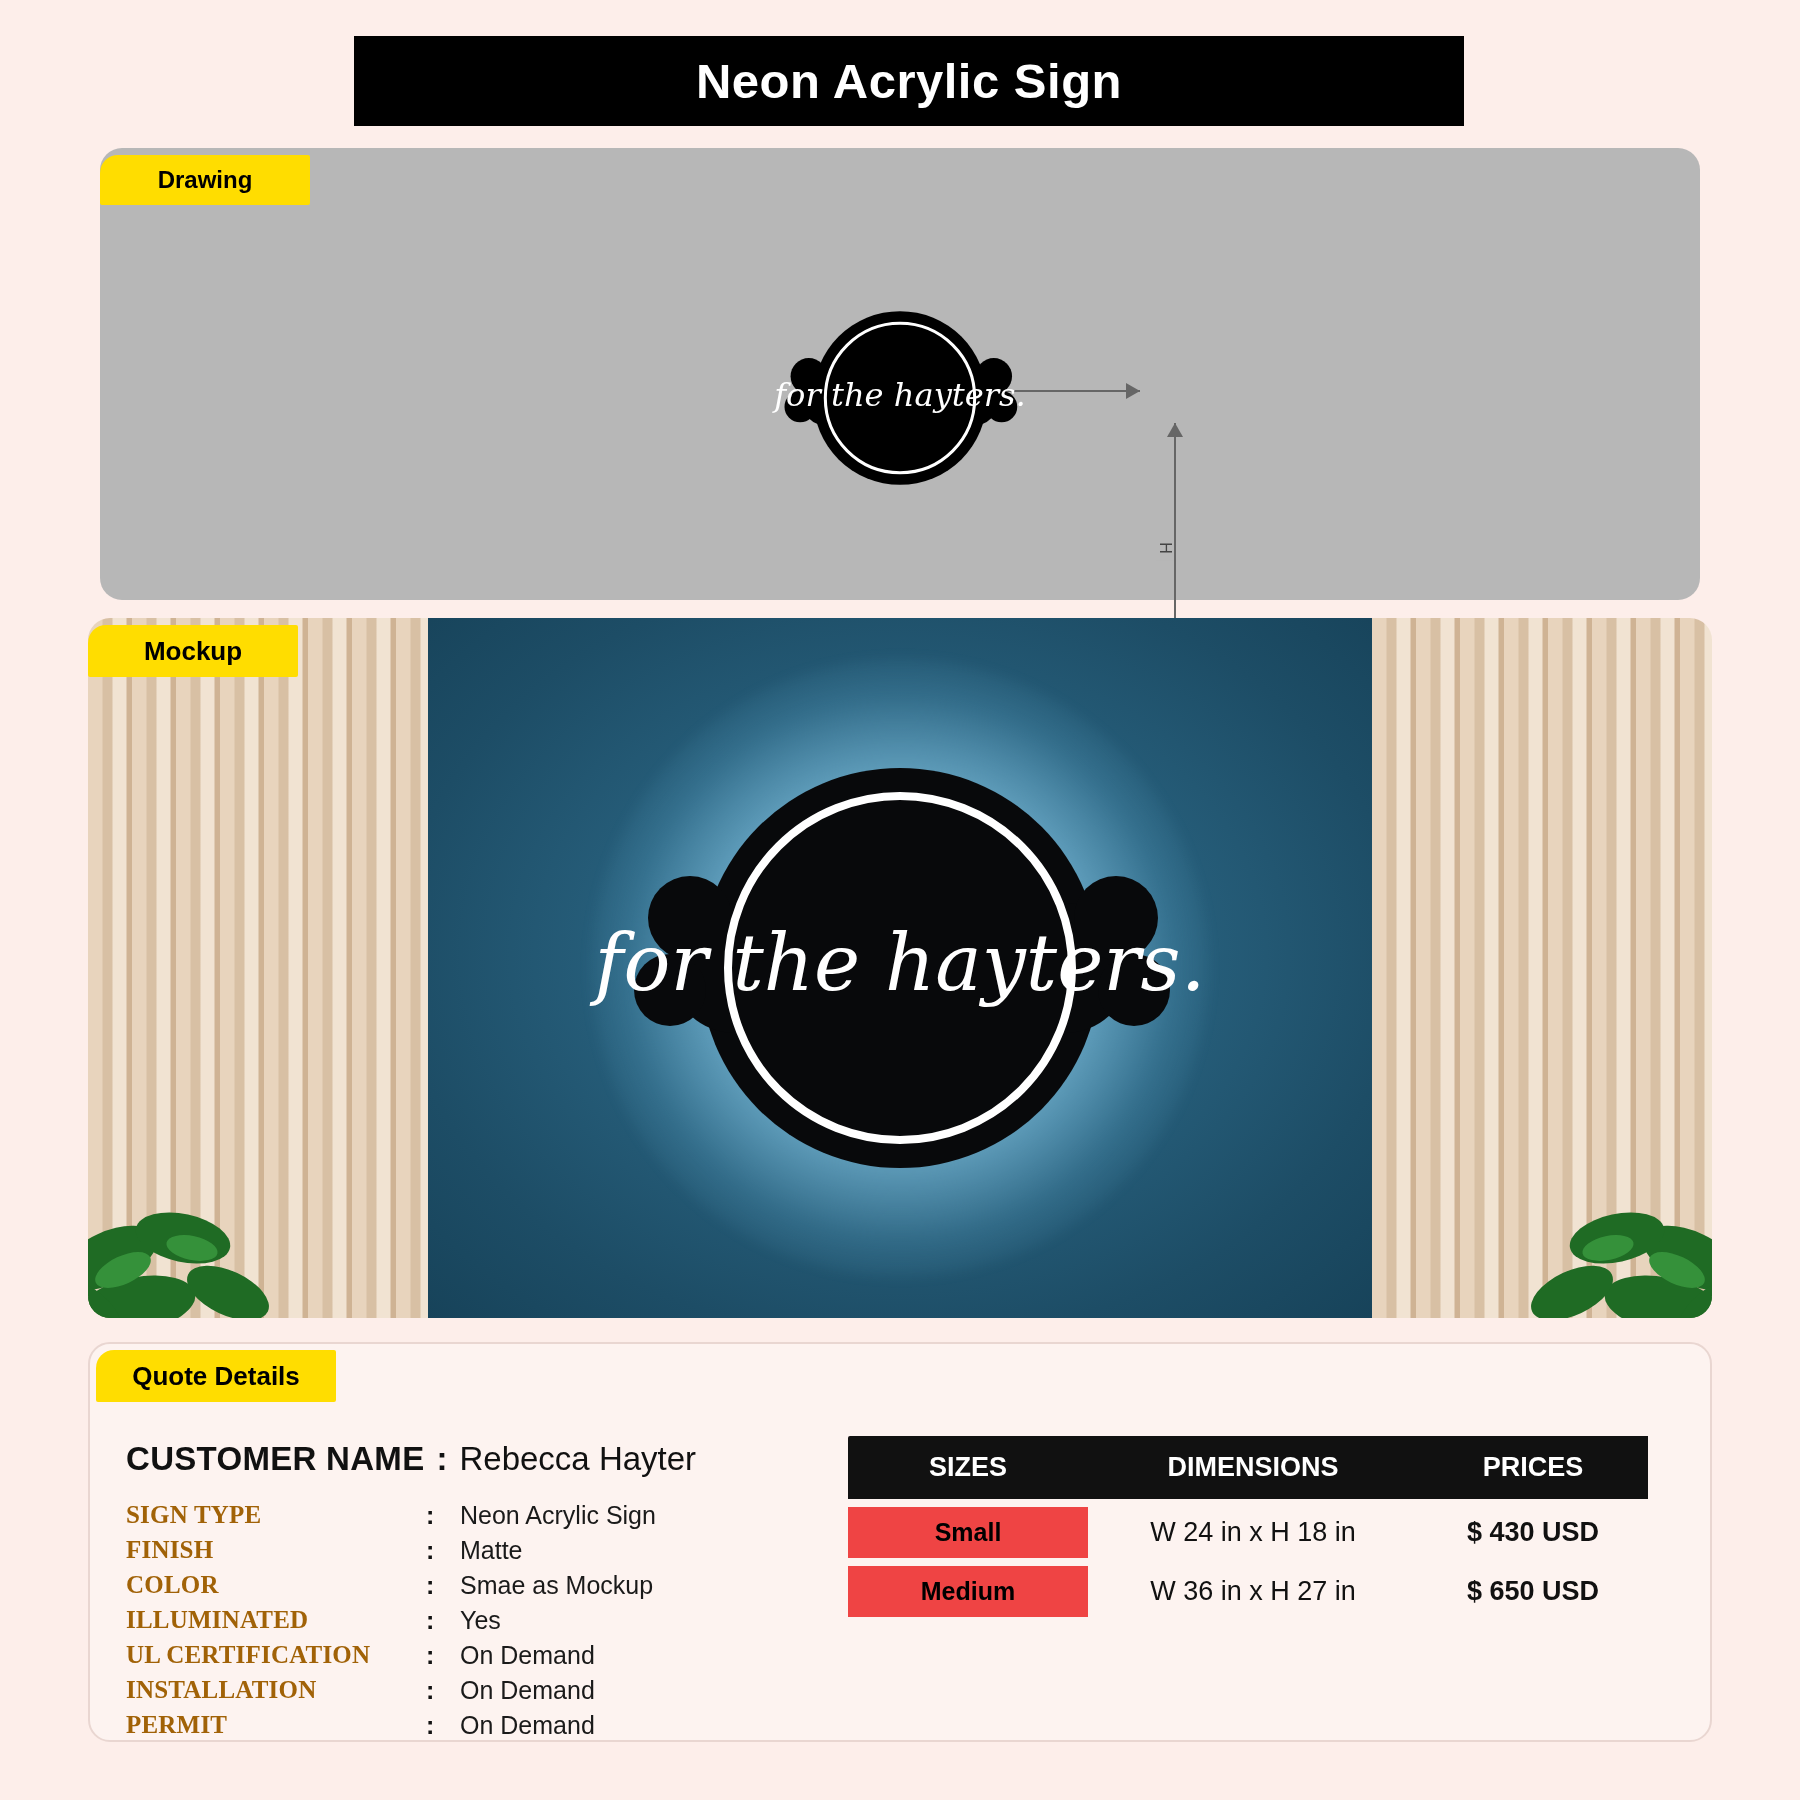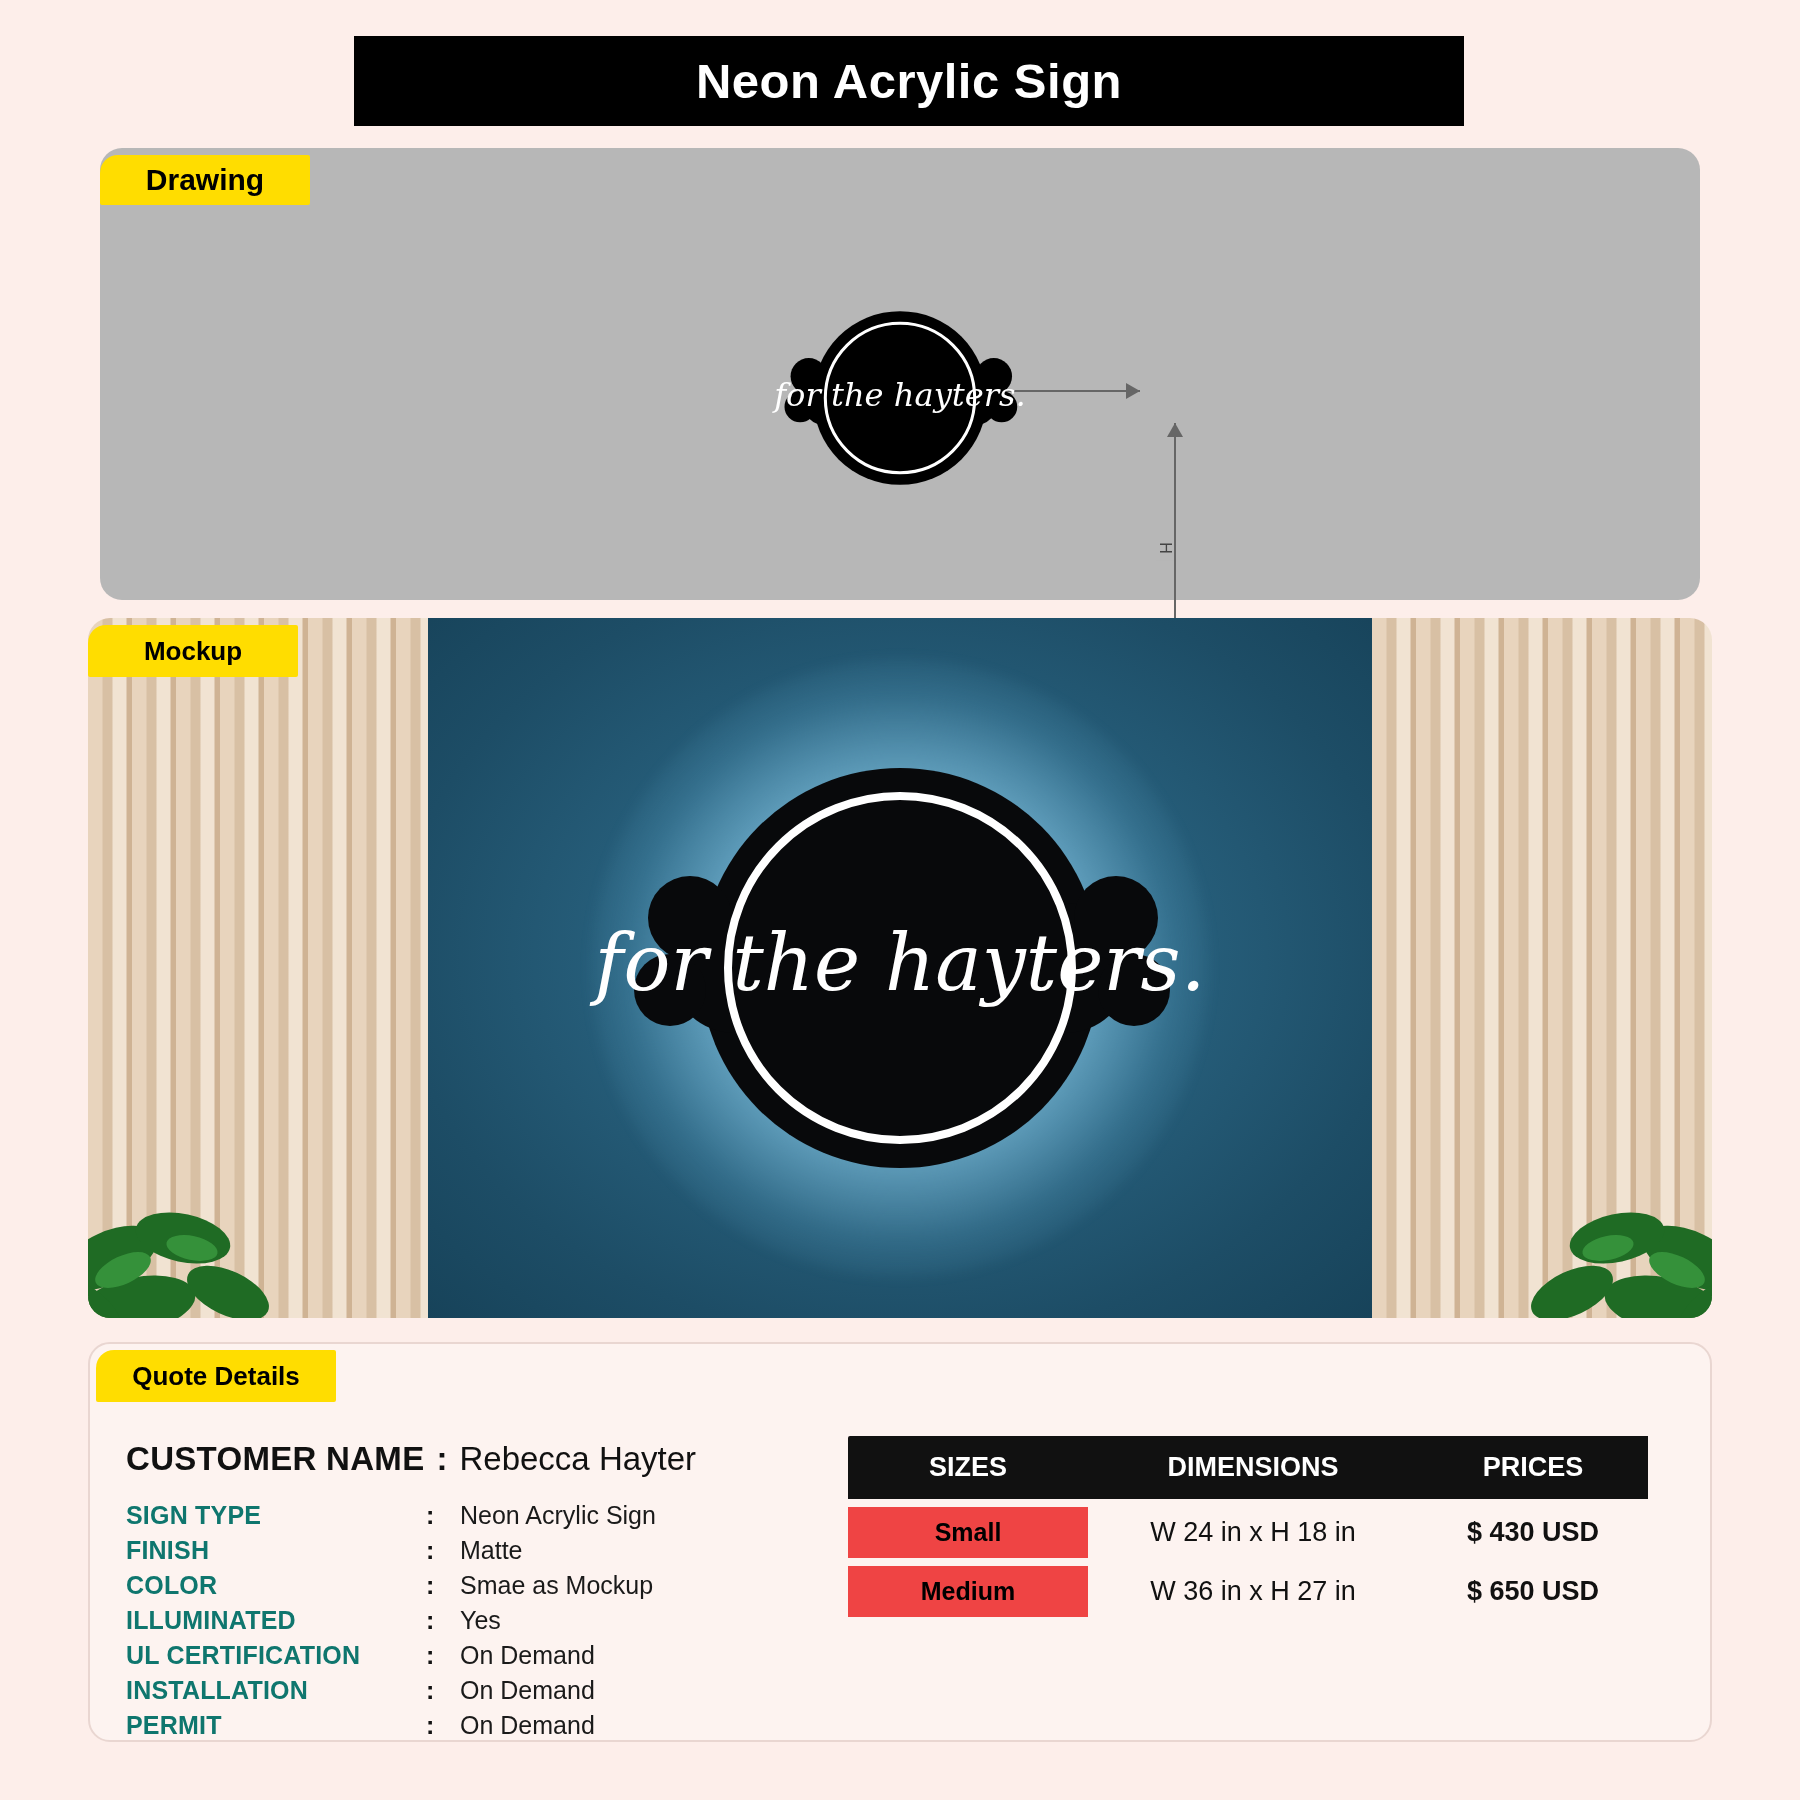--- a/index.html
+++ b/index.html
@@ -46,21 +46,21 @@
   .drawing-panel {
     position: absolute;
     left: 100px; top: 148px;
     width: 1600px; height: 452px;
     background: #b7b7b7;
     border-radius: 22px;
   }
   .badge-drawing {
     left: 100px; top: 155px;
     width: 210px; height: 50px;
-    font-size: 30px;
+    font-size: 24px;
     border-top-left-radius: 18px;
   }
 
   
   .w-arrow {
     position: absolute;
     left: 700px; top: 228px;
     width: 340px; height: 30px;
   }
   .w-arrow .line {
@@ -196,21 +196,21 @@
   .customer-line .val { color: #111; }
 
   .spec-table {
     position: absolute;
     left: 126px; top: 1498px;
     width: 560px;
     border-collapse: collapse;
     font-size: 25px;
   }
   .spec-table td { padding: 3px 0; vertical-align: top; white-space: nowrap; }
-  .spec-table td.k { font-weight: bold; color: #0f766e; width: 300px; letter-spacing: 0.2px; }
+  .spec-table td.k { font-weight: bold; color: #a16207; width: 300px; letter-spacing: 0.2px; font-family: Liberation Serif, serif; }
   .spec-table td.c { width: 34px; font-weight: bold; color: #111; }
   .spec-table td.v { color: #1a1a1a; }
 
   
   .price-table {
     position: absolute;
     left: 848px; top: 1428px;
     width: 800px;
     border-collapse: separate;
     border-spacing: 0 8px;

